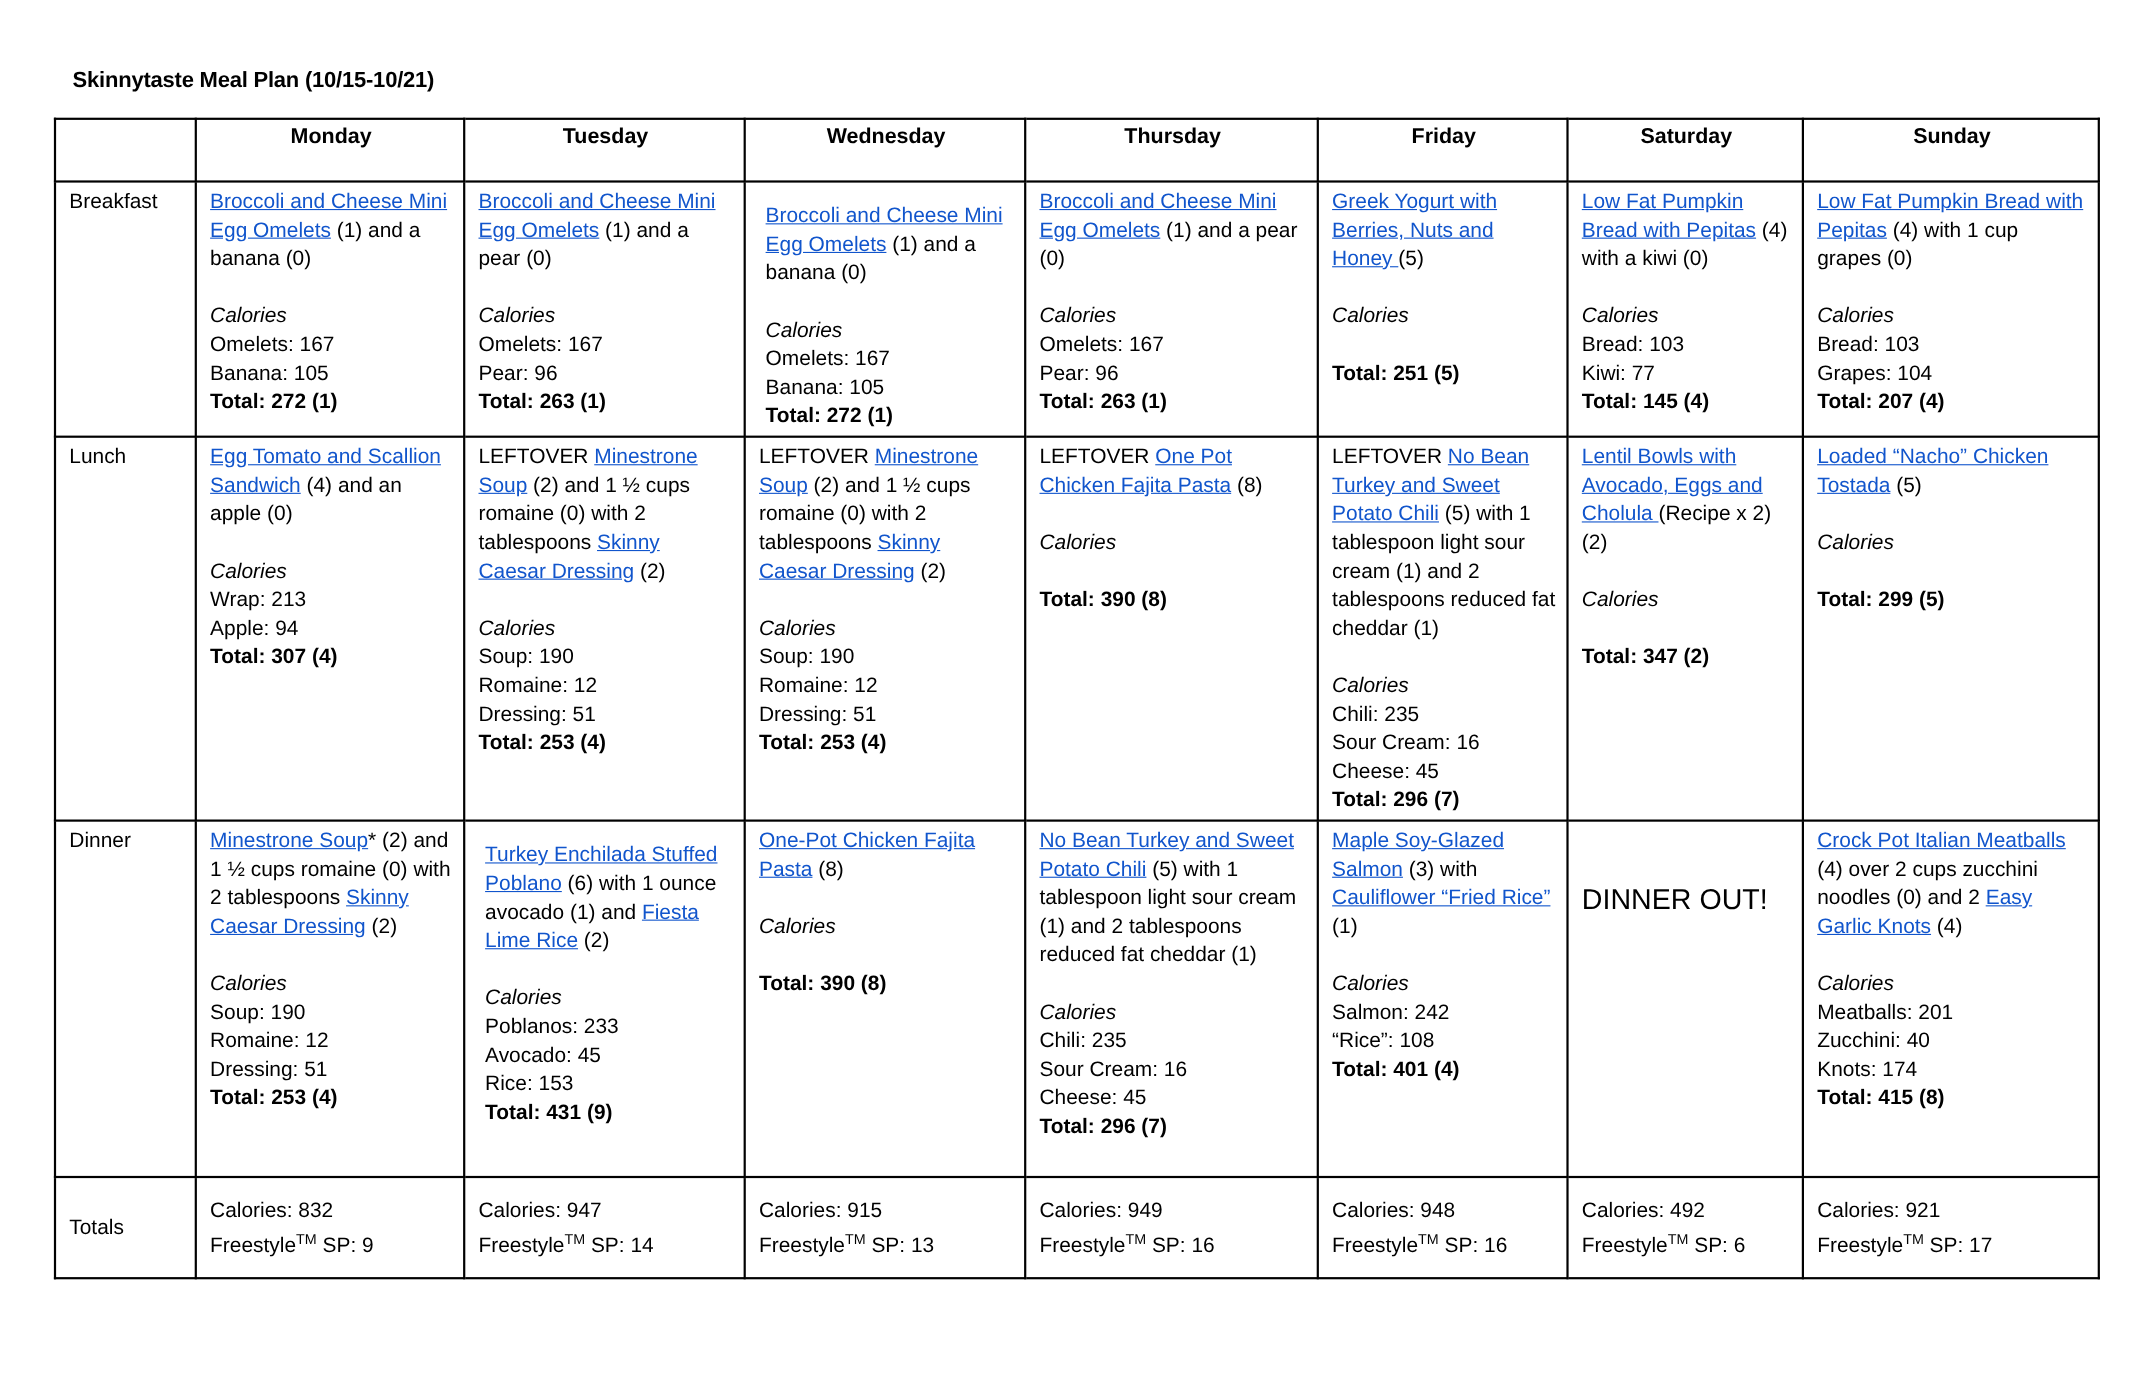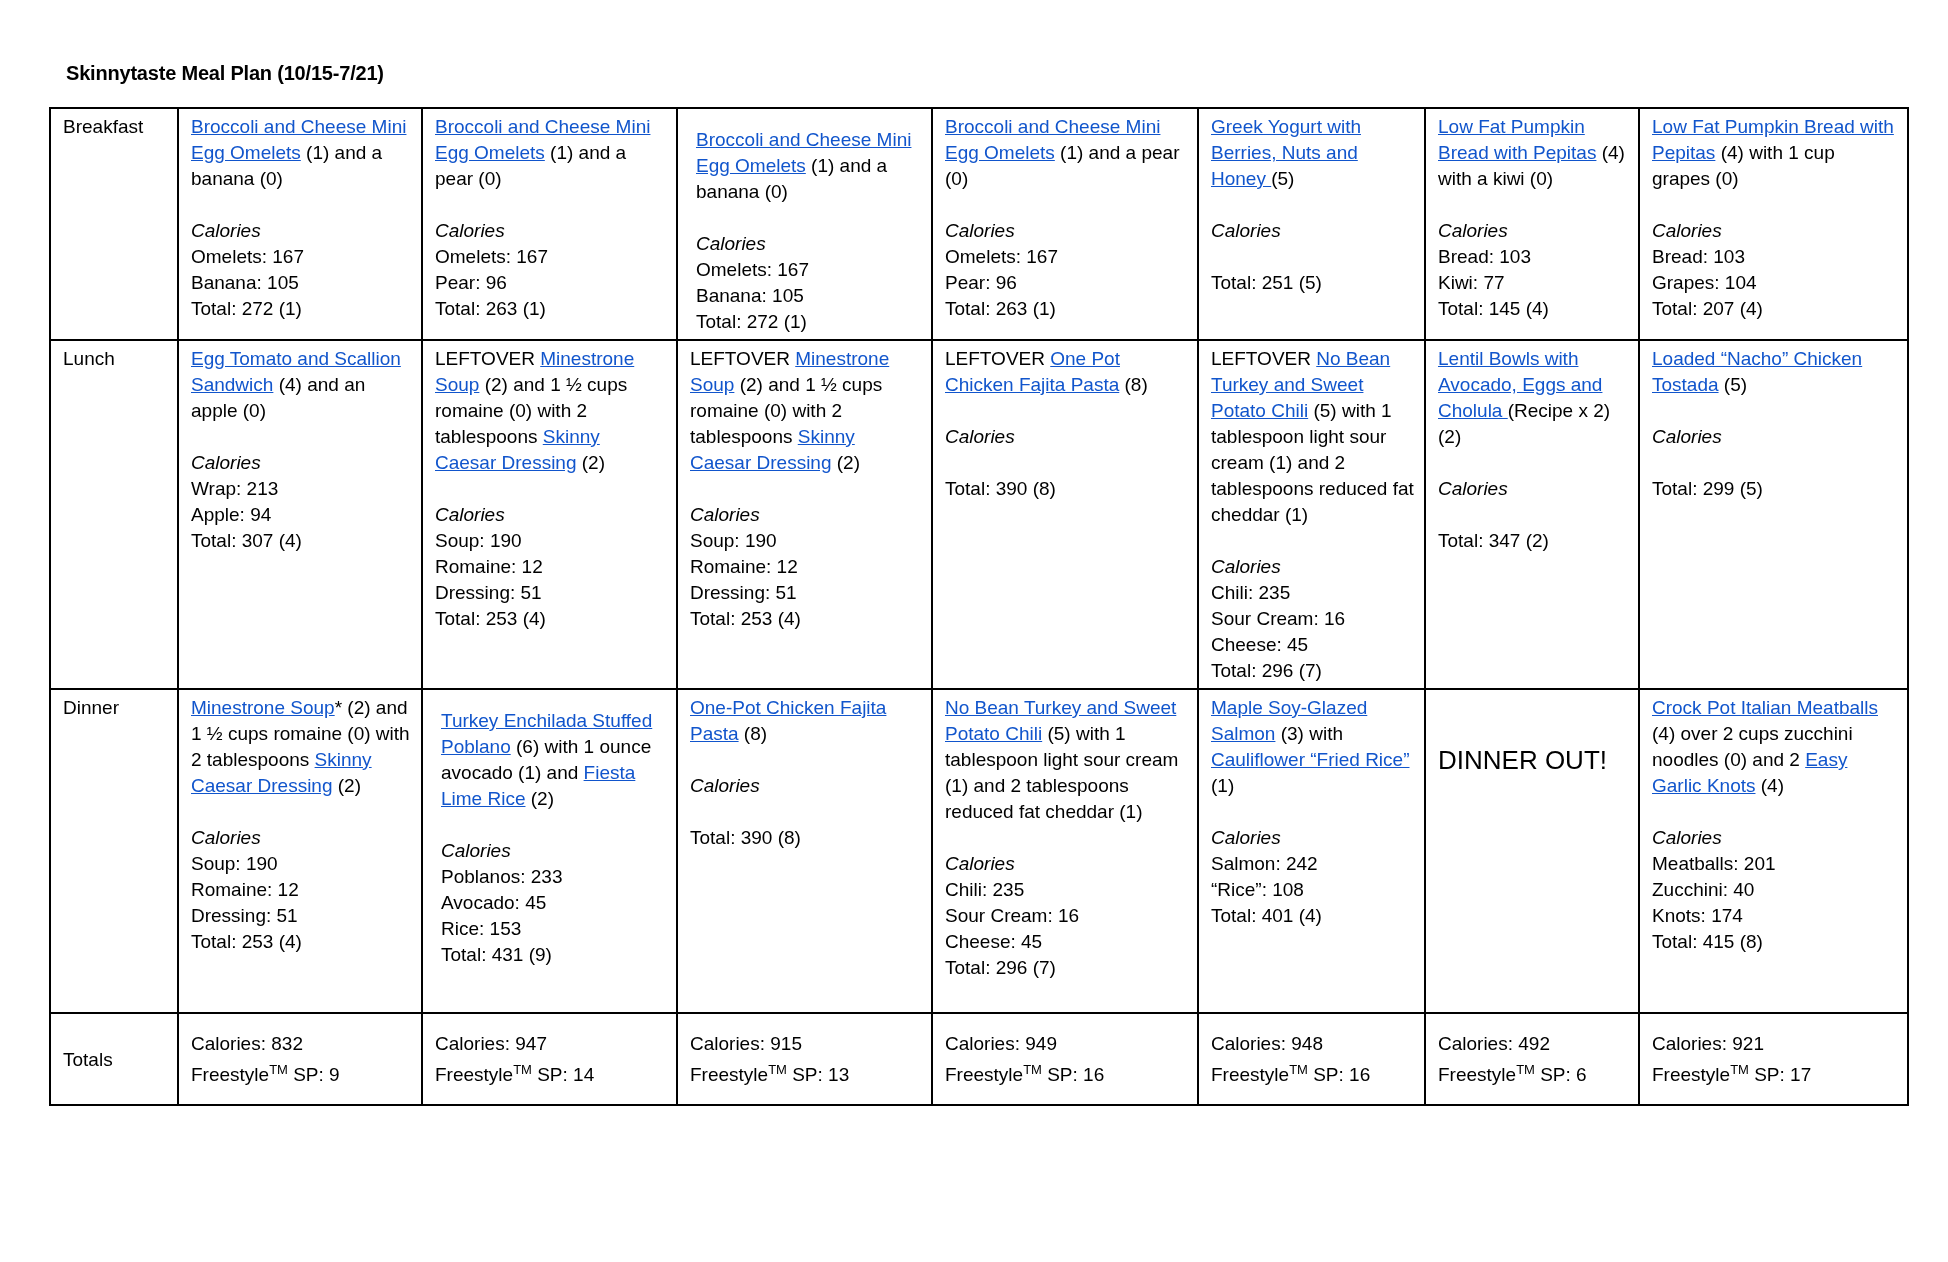--- a/index.html
+++ b/index.html
@@ -8,45 +8,55 @@
   .title { position:absolute; left:66px; top:62px; font-size:20px; font-weight:bold; letter-spacing:-0.2px; }
   table.plan { position:absolute; left:49px; top:107px; border-collapse:collapse; table-layout:fixed; }
   table.plan td, table.plan th { border:2.5px solid #000; vertical-align:top; padding:5px 10px 4px 12px;
       font-size:19px; line-height:26px; font-weight:normal; text-align:left; }
   table.plan th { text-align:center; font-weight:bold; font-size:19.5px; padding-top:2px; }
   .rowlabel { font-weight:bold; }
   .totals-label { vertical-align:middle !important; }
   .totals-cell { vertical-align:middle !important; font-weight:bold;margin-top:21px; }
   a.link { color:#1155cc; text-decoration:underline; }
   .cal { font-style:italic; }
-  .tot { font-weight:normal; }
+  .tot { font-weight:bold; }
   .gap { height:26px; }
   .line { display:block; }
   .dinner-out { font-size:26px; display:block; margin-top:52px; }
   .offset { padding-top:18px !important; }
   .indent { padding-left:18px !important; }
   sup.tm { font-size:13px; vertical-align:7px; }
 </style>
 </head>
 <body>
 
-<div class="title">Skinnytaste Meal Plan (10/15-7/21)</div>
+<div class="title">Skinnytaste Meal Plan (10/15-10/21)</div>
 
 <table class="plan">
   <colgroup>
     <col style="width:128px">
       <col style="width:244px">
       <col style="width:255px">
       <col style="width:255px">
     <col style="width:266px">
       <col style="width:227px">
       <col style="width:214px">
       <col style="width:269px">
   </colgroup>
   <tbody>
+      <tr style="height:57px">
+    <th></th>
+    <th>Monday</th>
+    <th>Tuesday</th>
+    <th>Wednesday</th>
+    <th>Thursday</th>
+    <th>Friday</th>
+    <th>Saturday</th>
+    <th>Sunday</th>
+  </tr>
 
   <tr style="height:190px">
     <td class="rowlabel">Breakfast</td>
     <td>
           <div class="desc"><a class="link">Broccoli and Cheese Mini Egg Omelets</a><span> (1) and a banana (0)</span></div>
           <div class="gap"></div>
           <span class="line cal">Calories</span>
           <span class="line">Omelets: 167</span>
           <span class="line">Banana: 105</span>
           <span class="line tot">Total: 272 (1)</span>

